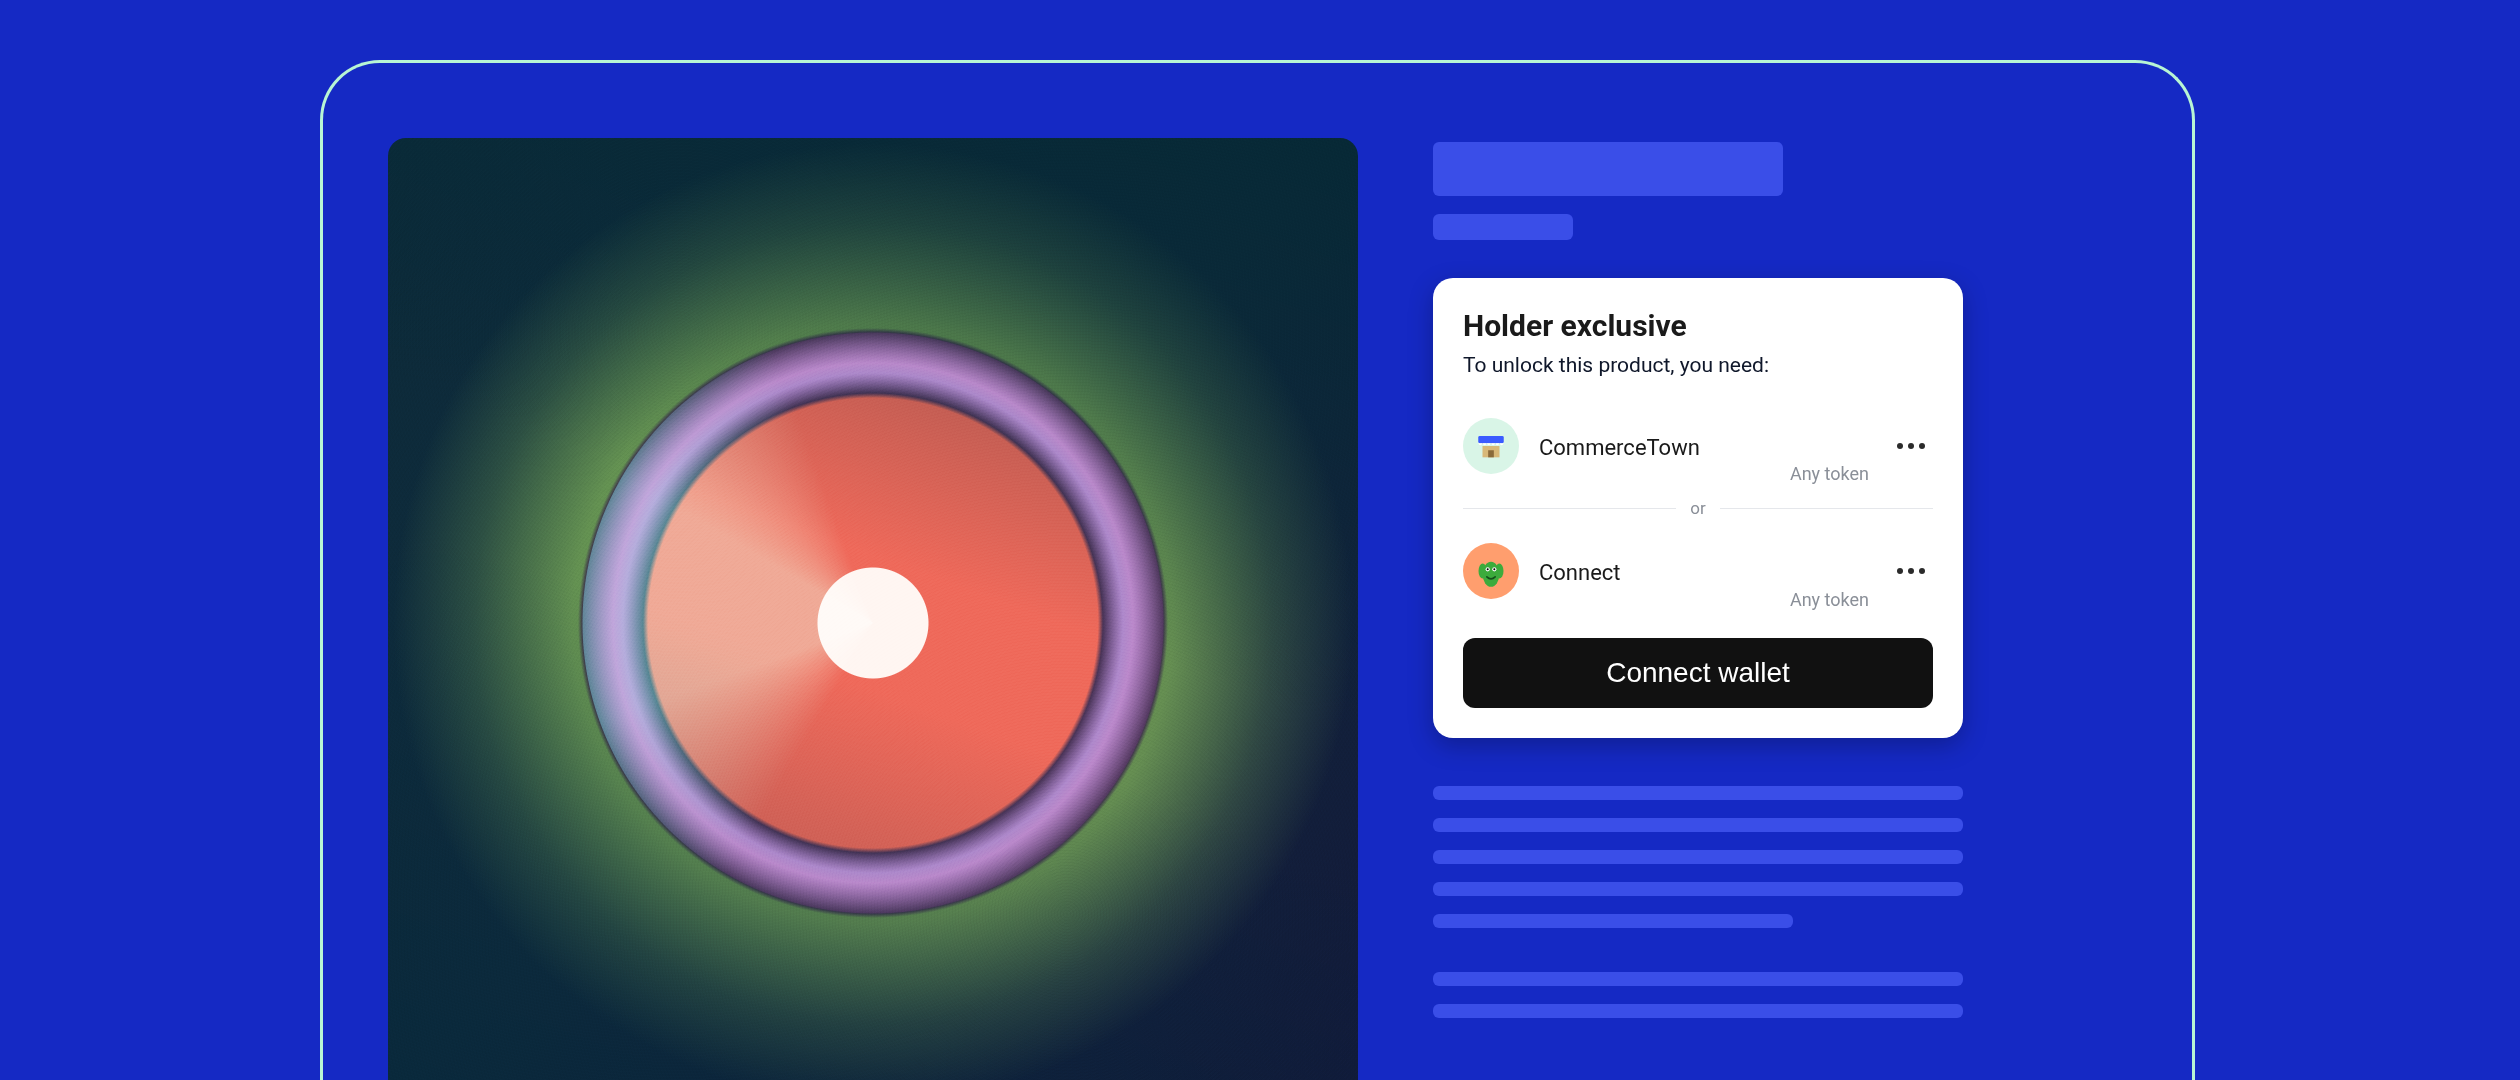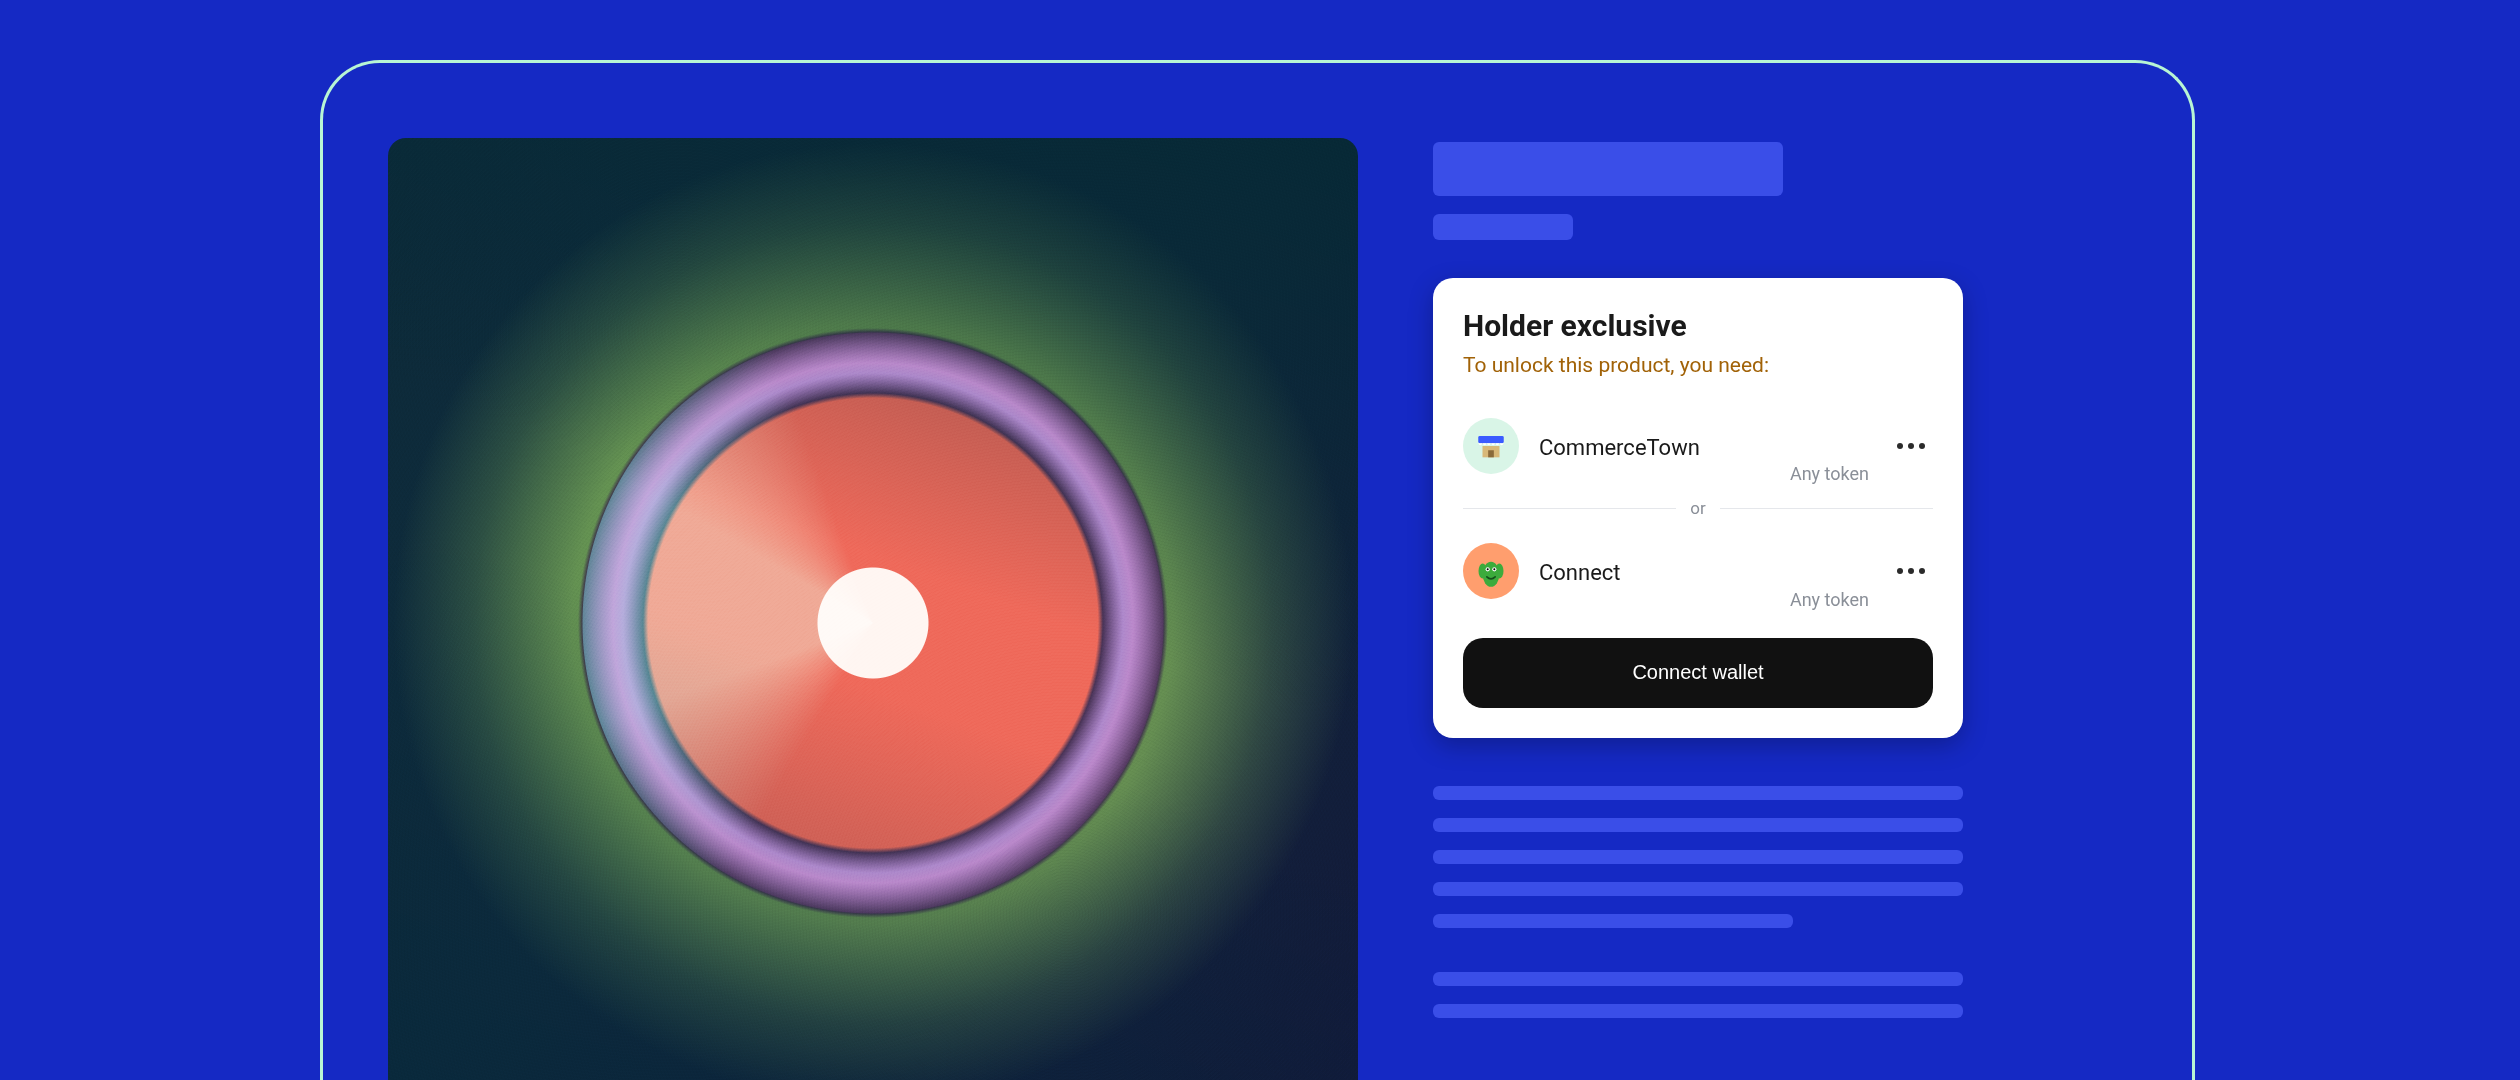--- a/index.html
+++ b/index.html
@@ -97,21 +97,21 @@
     box-shadow: 0 8px 24px rgba(0,0,0,0.25);
   }
   .card-title {
     font-size: 30px;
     font-weight: 700;
     color: #1a1a1a;
     margin-bottom: 10px;
   }
   .card-sub {
     font-size: 21px;
-    color: #a16207;
+    color: #0f172a;
     margin-bottom: 22px;
   }
 
   .req {
     display: flex;
     align-items: center;
     gap: 20px;
     padding: 8px 0;
   }
   .req .avatar {
@@ -134,23 +134,23 @@
   }
   .or-row .line { flex:1; height:1px; background:#e5e7eb; }
   .or-row .or { font-size: 17px; color:#8a8f98; }
 
   .connect-btn {
     margin-top: 20px;
     width: 100%;
     background: #111111;
     color: #ffffff;
     border: none;
-    border-radius: 20px;
+    border-radius: 12px;
     height: 70px;
-    font-size: 20px;
+    font-size: 28px;
     font-weight: 500;
     cursor: pointer;
   }
 
   
   .para { margin-top: 48px; width: 530px; }
   .para .row { height: 14px; background:#3a4ee8; border-radius: 6px; margin-bottom: 18px; }
   .para .row.short { width: 68%; }
   .para .gap { height: 26px; }
 

